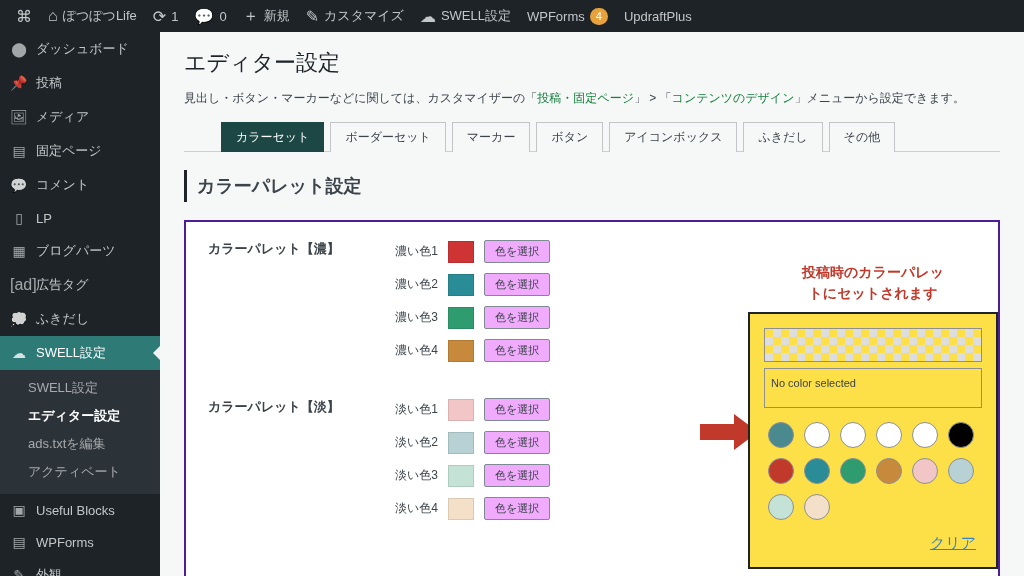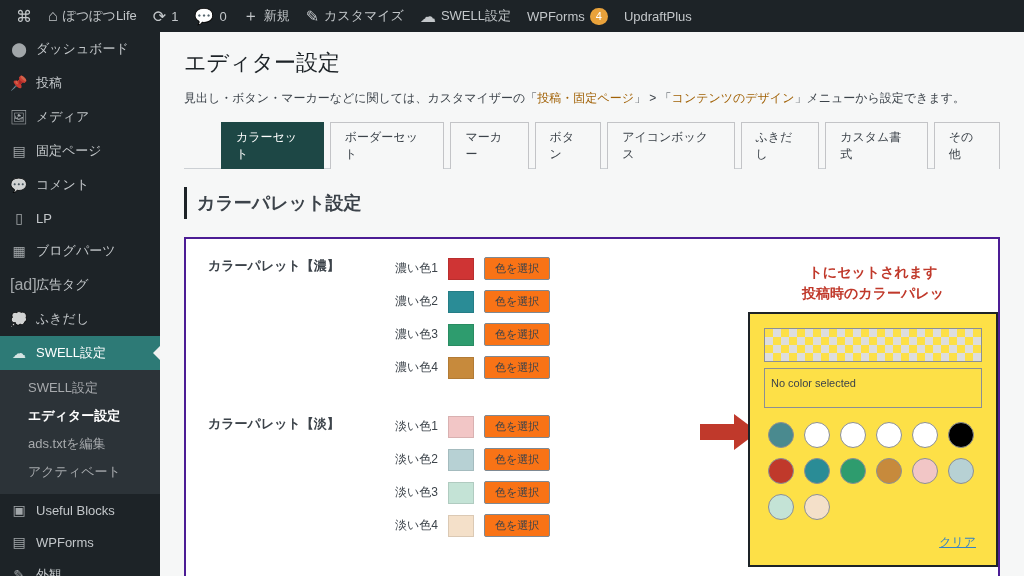--- a/index.html
+++ b/index.html
@@ -13,41 +13,41 @@
 .sidebar .menu-item { display: flex; align-items: center; gap: 8px; padding: 8px 10px; cursor: pointer; }
 .sidebar .menu-item .mi-icon { width: 18px; text-align: center; font-size: 14px; opacity: .8; }
 .sidebar .menu-item.current { background: #2d7a76; color: #fff; position: relative; }
 .sidebar .menu-item.current::after { content: ""; position: absolute; right: -1px; top: 50%; transform: translateY(-50%); border: 8px solid transparent; border-right-color: #f1f1f1; }
 .sidebar .submenu { background: #2c3338; padding: 4px 0 8px; }
 .sidebar .submenu .sub { padding: 5px 10px 5px 28px; cursor: pointer; color: #a7aaad; }
 .sidebar .submenu .sub.active { color: #fff; font-weight: 600; }
 .main { flex: 1; padding: 16px 24px; overflow: auto; background: #f6f7f7; position: relative; }
 h1 { font-size: 22px; font-weight: 500; color: #1d2327; margin-bottom: 12px; }
 .desc { font-size: 12px; color: #3c434a; margin-bottom: 14px; }
-.desc .link { color: #a16207; }
+.desc .link { color: #15803d; }
 .tabs { display: flex; gap: 6px; border-bottom: 1px solid #ccd0d4; margin-bottom: 18px; padding-left: 37px; }
 .tab { padding: 6px 14px; border: 1px solid #c3c4c7; background: #f6f7f7; border-bottom: none; font-size: 12px; cursor: pointer; position: relative; top: 1px; }
 .tab.active { background: #1d4745; color: #fff; border-color: #1d4745; }
 .section-title { border-left: 3px solid #1d2327; padding: 4px 10px; font-weight: 700; font-size: 18px; margin-bottom: 18px; }
 .settings { background: #fff; padding: 18px 22px 24px; border: 2px solid #4c1d95; }
 .row { display: flex; align-items: flex-start; margin-bottom: 26px; }
 .row-label { width: 170px; font-weight: 700; font-size: 13px; }
 .fields { flex: 1; }
 .field-row { display: flex; align-items: center; gap: 10px; margin-bottom: 10px; }
 .color-label { width: 60px; text-align: right; font-size: 12px; color: #3c434a; }
 .swatch { width: 26px; height: 22px; border: 1px solid rgba(0,0,0,.1); }
-.select-btn { border: 1px solid #7e8993; background: #f97316; padding: 3px 10px; font-size: 11px; color: #3c434a; cursor: pointer; border-radius: 2px; }
+.select-btn { border: 1px solid #7e8993; background: #f0abfc; padding: 3px 10px; font-size: 11px; color: #3c434a; cursor: pointer; border-radius: 2px; }
 .callout { position: absolute; right: 26px; top: 230px; width: 250px; }
 .callout-title { color: #c0392b; font-weight: 700; font-size: 14px; text-align: center; margin-bottom: 8px; line-height: 1.5; }
 .callout-box { border: 2px solid #1d2327; background: #fde047; padding: 14px; }
 .checker { height: 34px; background-image: linear-gradient(45deg,#ddd 25%,transparent 25%,transparent 75%,#ddd 75%),linear-gradient(45deg,#ddd 25%,transparent 25%,transparent 75%,#ddd 75%); background-size: 16px 16px; background-position: 0 0,8px 8px; border: 1px solid #8c8f94; margin-bottom: 6px; }
 .status-box { border: 1px solid #8c8f94; padding: 8px 6px 18px; font-size: 11px; margin-bottom: 14px; color: #3c434a; }
 .dots { display: flex; flex-wrap: wrap; gap: 10px; padding: 0 4px; margin-bottom: 10px; }
 .dot { width: 26px; height: 26px; border-radius: 50%; border: 1px solid #8c8f94; }
-.clear { text-align: right; color: #3582c4; font-size: 12px; padding: 4px 6px 0; text-decoration: underline; cursor: pointer; }
+.clear { text-align: right; color: #3582c4; font-size: 15px; padding: 4px 6px 0; text-decoration: underline; cursor: pointer; }
 .arrow { position: absolute; left: 540px; top: 380px; }
 </style>
 </head>
 <body>
 
 <div class="adminbar">
   <div class="item">
       <span class="icon">⌘</span>
     </div>
   <div class="item">
@@ -152,21 +152,20 @@
       <span>見出し・ボタン・マーカーなどに関しては、カスタマイザーの「</span><span class="link">投稿・固定ページ</span><span>」 &gt; 「</span><span class="link">コンテンツのデザイン</span><span>」メニューから設定できます。</span>
     </p>
 
     <div class="tabs">
       <div class="tab active">カラーセット</div>
       <div class="tab">ボーダーセット</div>
       <div class="tab">マーカー</div>
       <div class="tab">ボタン</div>
       <div class="tab">アイコンボックス</div>
       <div class="tab">ふきだし</div>
-      <div class="tab">カスタム書式</div>
       <div class="tab">その他</div>
     </div>
 
     <div class="section-title">カラーパレット設定</div>
 
     <div class="settings">
       <div class="row">
         <div class="row-label">カラーパレット【濃】</div>
         <div class="fields">
           <div class="field-row">
@@ -218,22 +217,22 @@
         </div>
       </div>
     </div>
 
     <svg class="arrow" width="60" height="40">
         <polygon points="0,12 34,12 34,2 58,20 34,38 34,28 0,28" fill="#c0392b"></polygon>
       </svg>
 
     <div class="callout">
       <div class="callout-title">
+        <div>投稿時のカラーパレッ</div>
         <div>トにセットされます</div>
-        <div>投稿時のカラーパレッ</div>
       </div>
       <div class="callout-box">
         <div class="checker"></div>
         <div class="status-box">No color selected</div>
         <div class="dots">
           <div class="dot" style="background:#4a8a8f"></div>
           <div class="dot" style="background:#ffffff"></div>
           <div class="dot" style="background:#ffffff"></div>
           <div class="dot" style="background:#ffffff"></div>
           <div class="dot" style="background:#ffffff"></div>

